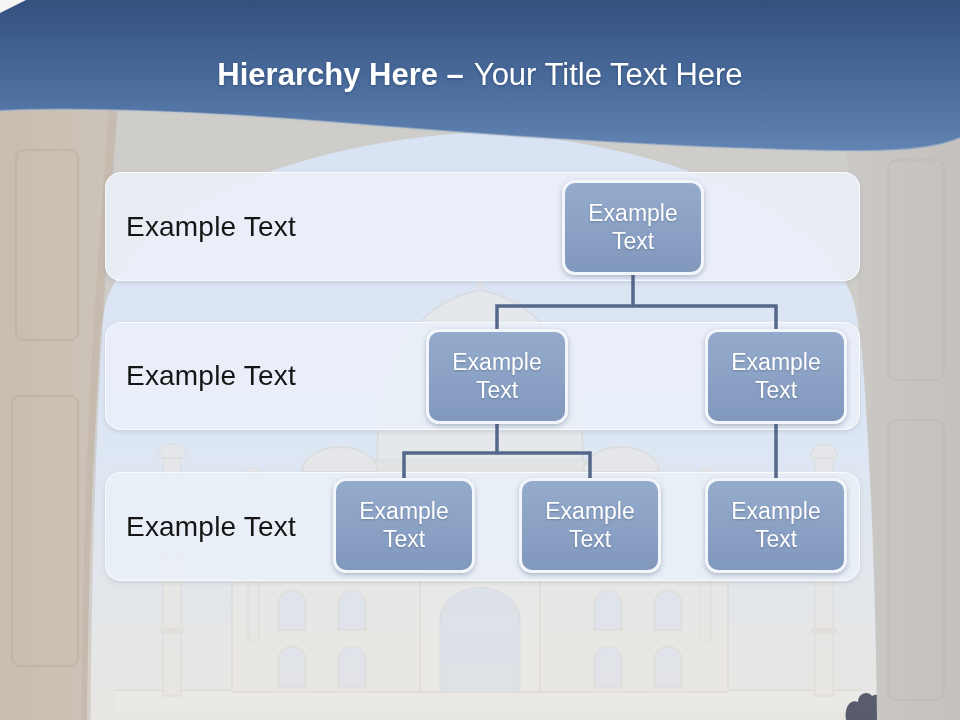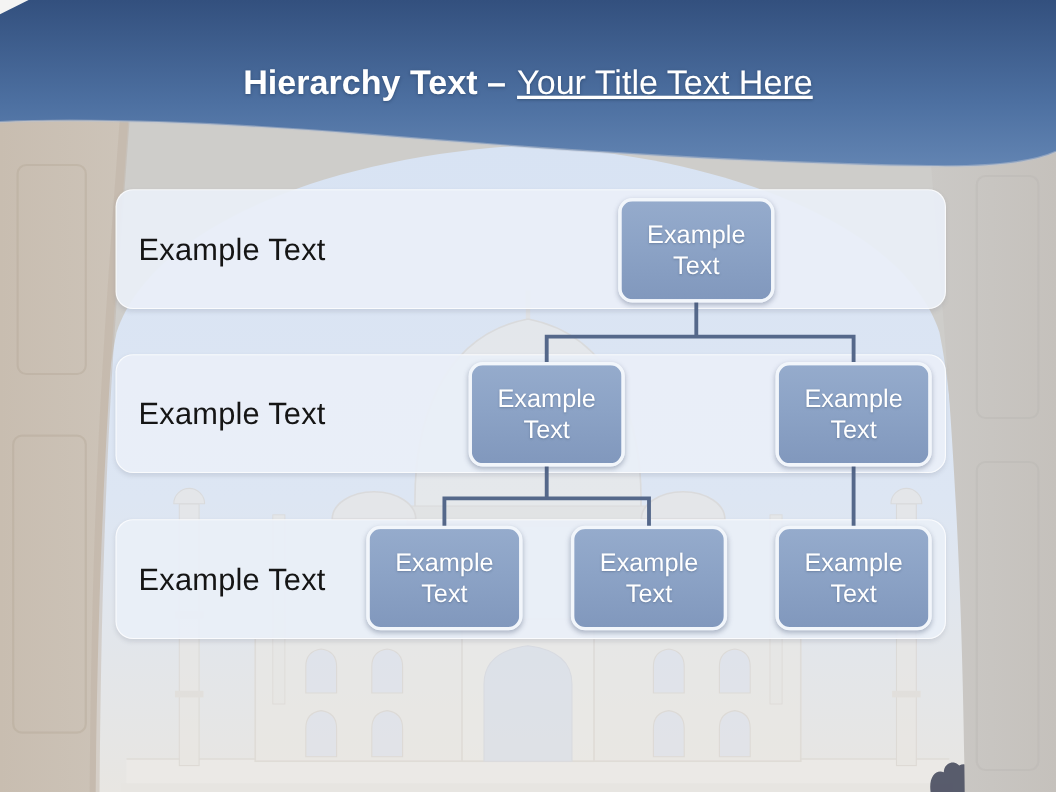--- a/index.html
+++ b/index.html
@@ -11,21 +11,21 @@
   .bg-svg,.header-svg,.connector-svg{position:absolute;left:0;top:0;}
   .bg-svg{z-index:1;}
   .header-svg{z-index:2;}
   .slide-title{
     position:absolute;z-index:6;left:0;top:56px;width:960px;
     text-align:center;color:#ffffff;font-size:31px;line-height:38px;
     text-shadow:0 1px 3px rgba(10,25,50,.35);
     white-space:nowrap;
   }
   .slide-title .t-bold{font-weight:bold;margin-right:10px;}
-  .slide-title .t-reg{font-weight:normal;text-decoration:underline;}
+  .slide-title .t-reg{font-weight:normal;}
   .band{
     position:absolute;z-index:3;left:105px;width:755px;height:109px;
     background:rgba(233,239,248,0.93);
     border:1px solid rgba(255,255,255,0.75);
     border-radius:16px;
     box-shadow:0 2px 4px rgba(110,115,135,0.18);
     box-sizing:border-box;
   }
   .band .band-label{
     position:absolute;left:20px;top:50%;transform:translateY(-50%);
@@ -139,21 +139,21 @@
         <stop offset="0.62" stop-color="#4d70a1"></stop>
         <stop offset="1" stop-color="#6284b2"></stop>
       </linearGradient>
     </defs>
     <path d="M0,0 H960 V138 C940,147 905,152 845,151 C700,149 520,138 330,122 C210,112 80,107 0,111 Z" fill="url(#hdrGrad)"></path>
     <path d="M0,111 C80,107 210,112 330,122 C520,138 700,149 845,151 C905,152 940,147 960,138" stroke="#b9c2cf" stroke-width="2" fill="none" opacity="0.5"></path>
     <path d="M0,0 L26,0 L0,13 Z" fill="#f4f4f3"></path>
   </svg>
 
   <div class="slide-title">
-    <span class="t-bold">Hierarchy Text –</span><span class="t-reg">Your Title Text Here</span>
+    <span class="t-bold">Hierarchy Here –</span><span class="t-reg">Your Title Text Here</span>
   </div>
 
   <div class="band" style="top:172px;">
     <div class="band-label">Example Text</div>
   </div>
   <div class="band" style="top:322px;height:108px;">
     <div class="band-label">Example Text</div>
   </div>
   <div class="band" style="top:472px;">
     <div class="band-label">Example Text</div>

